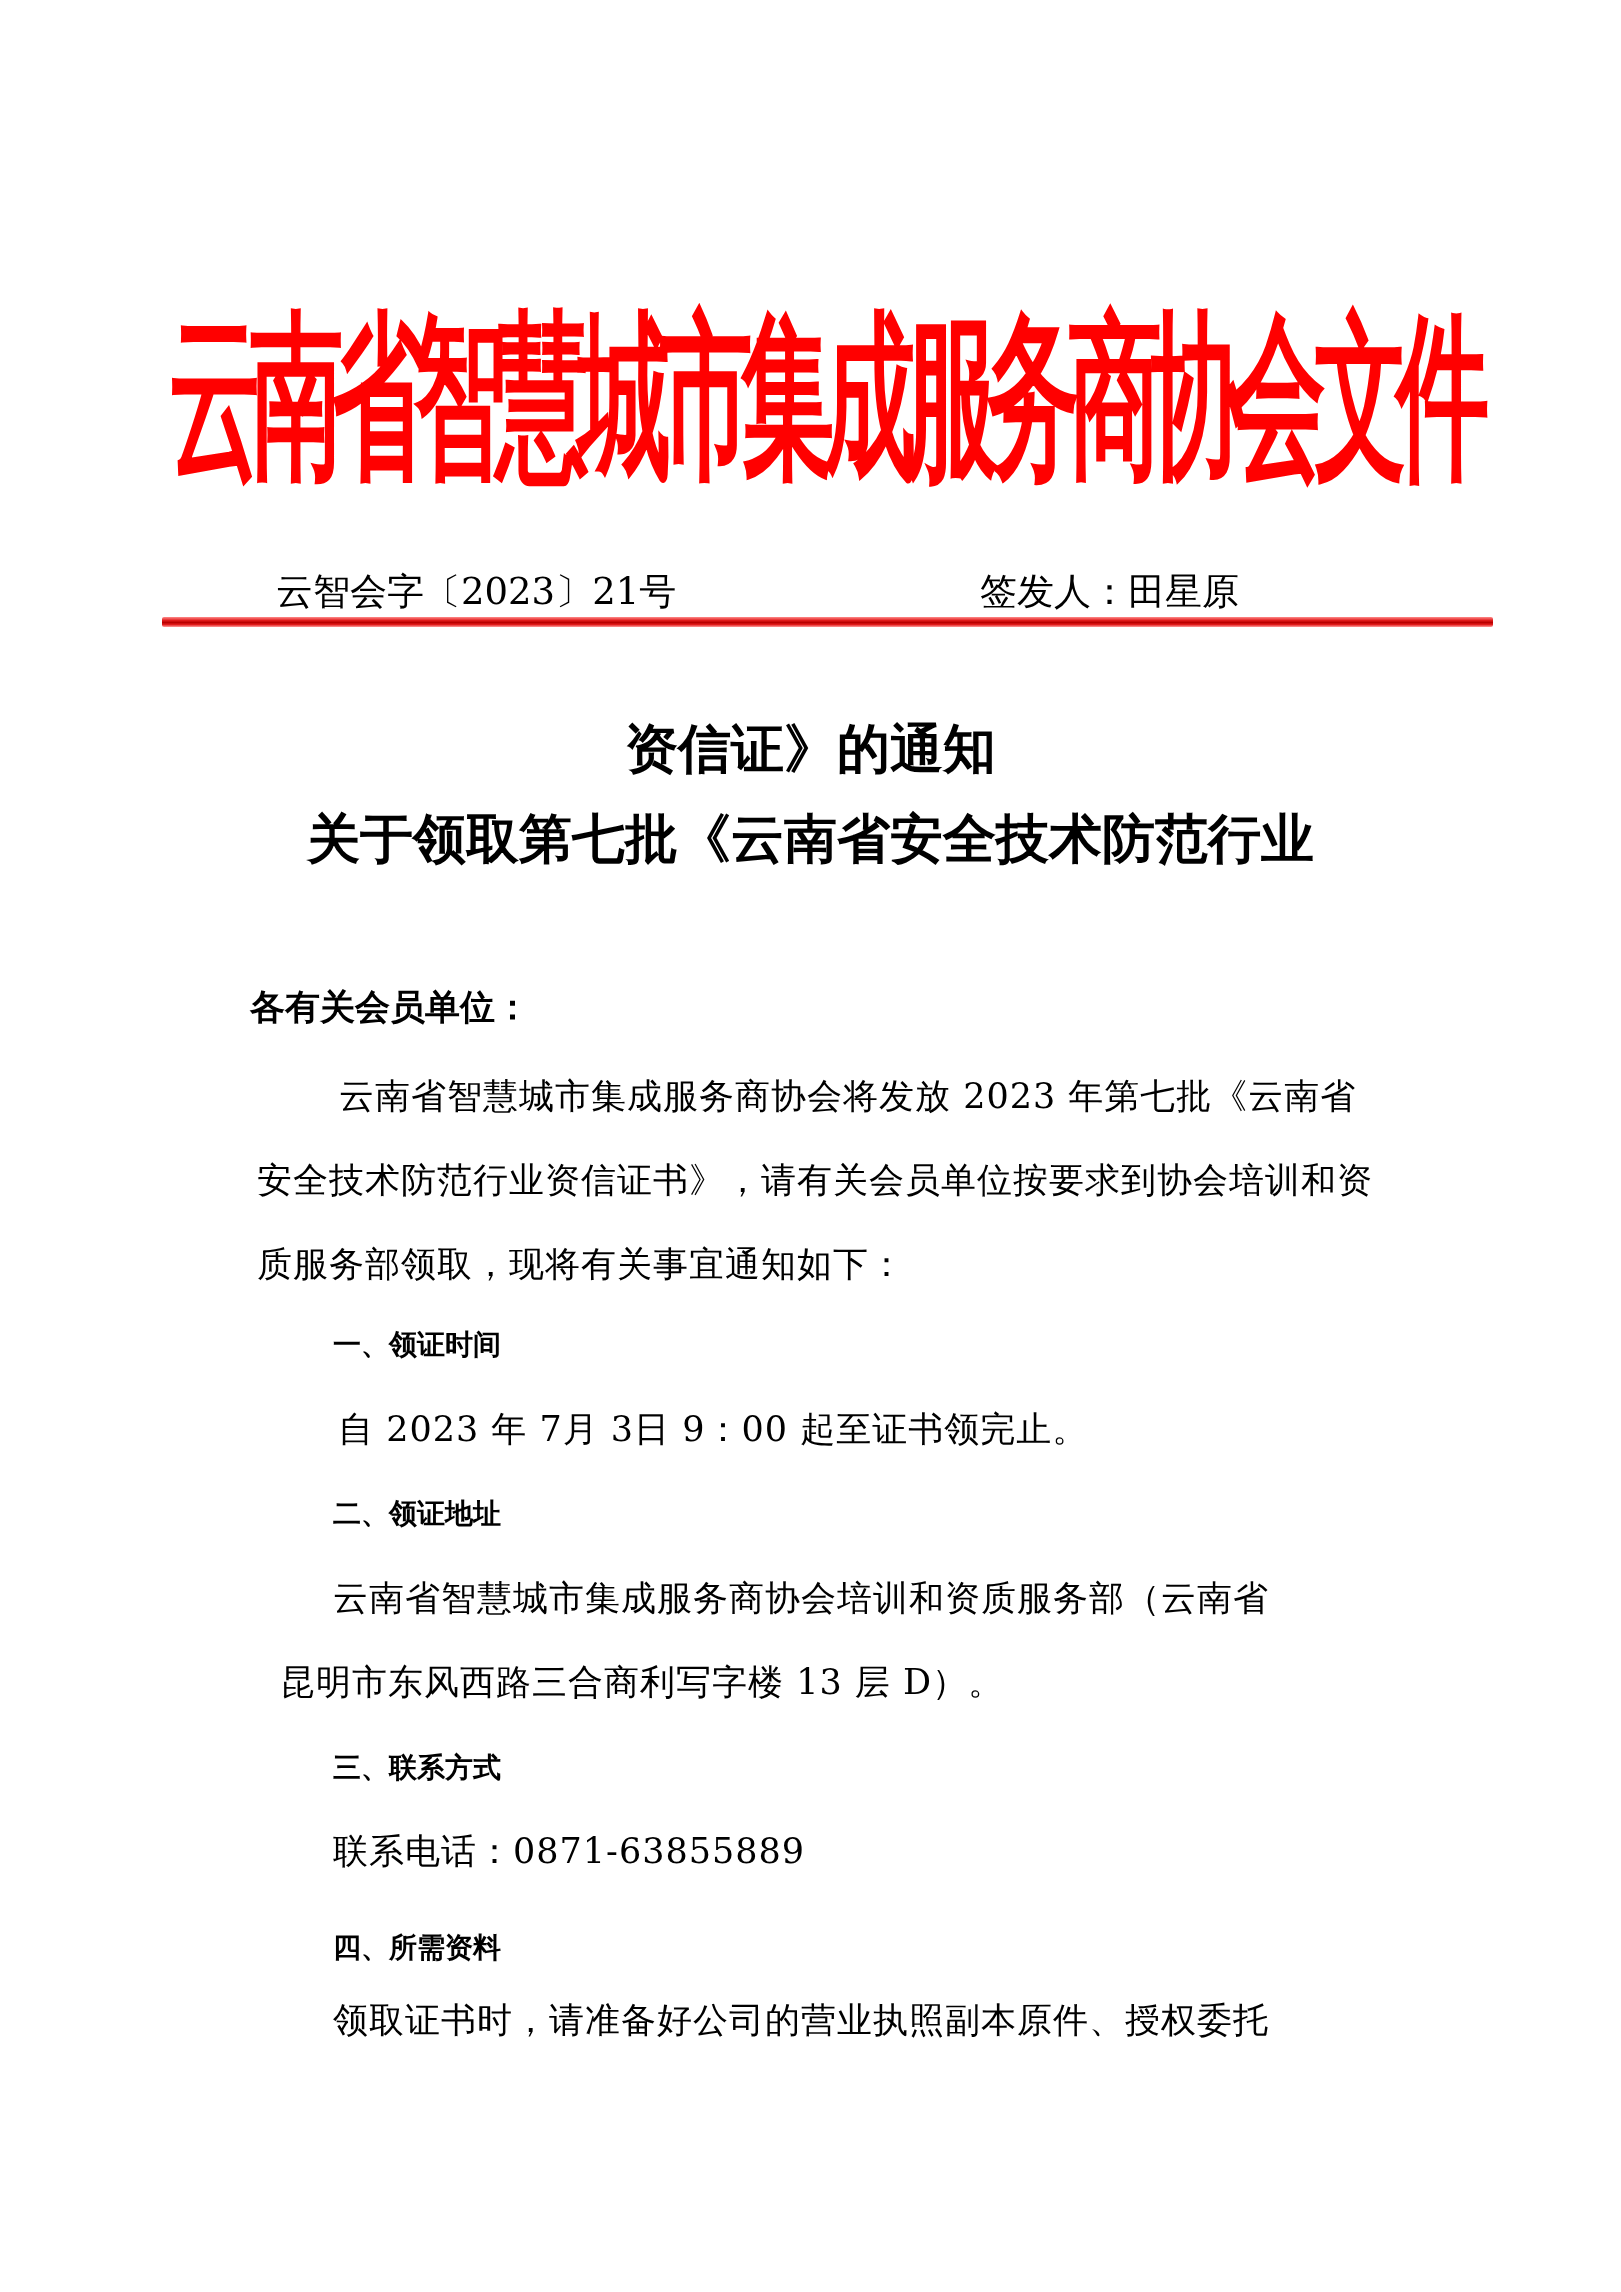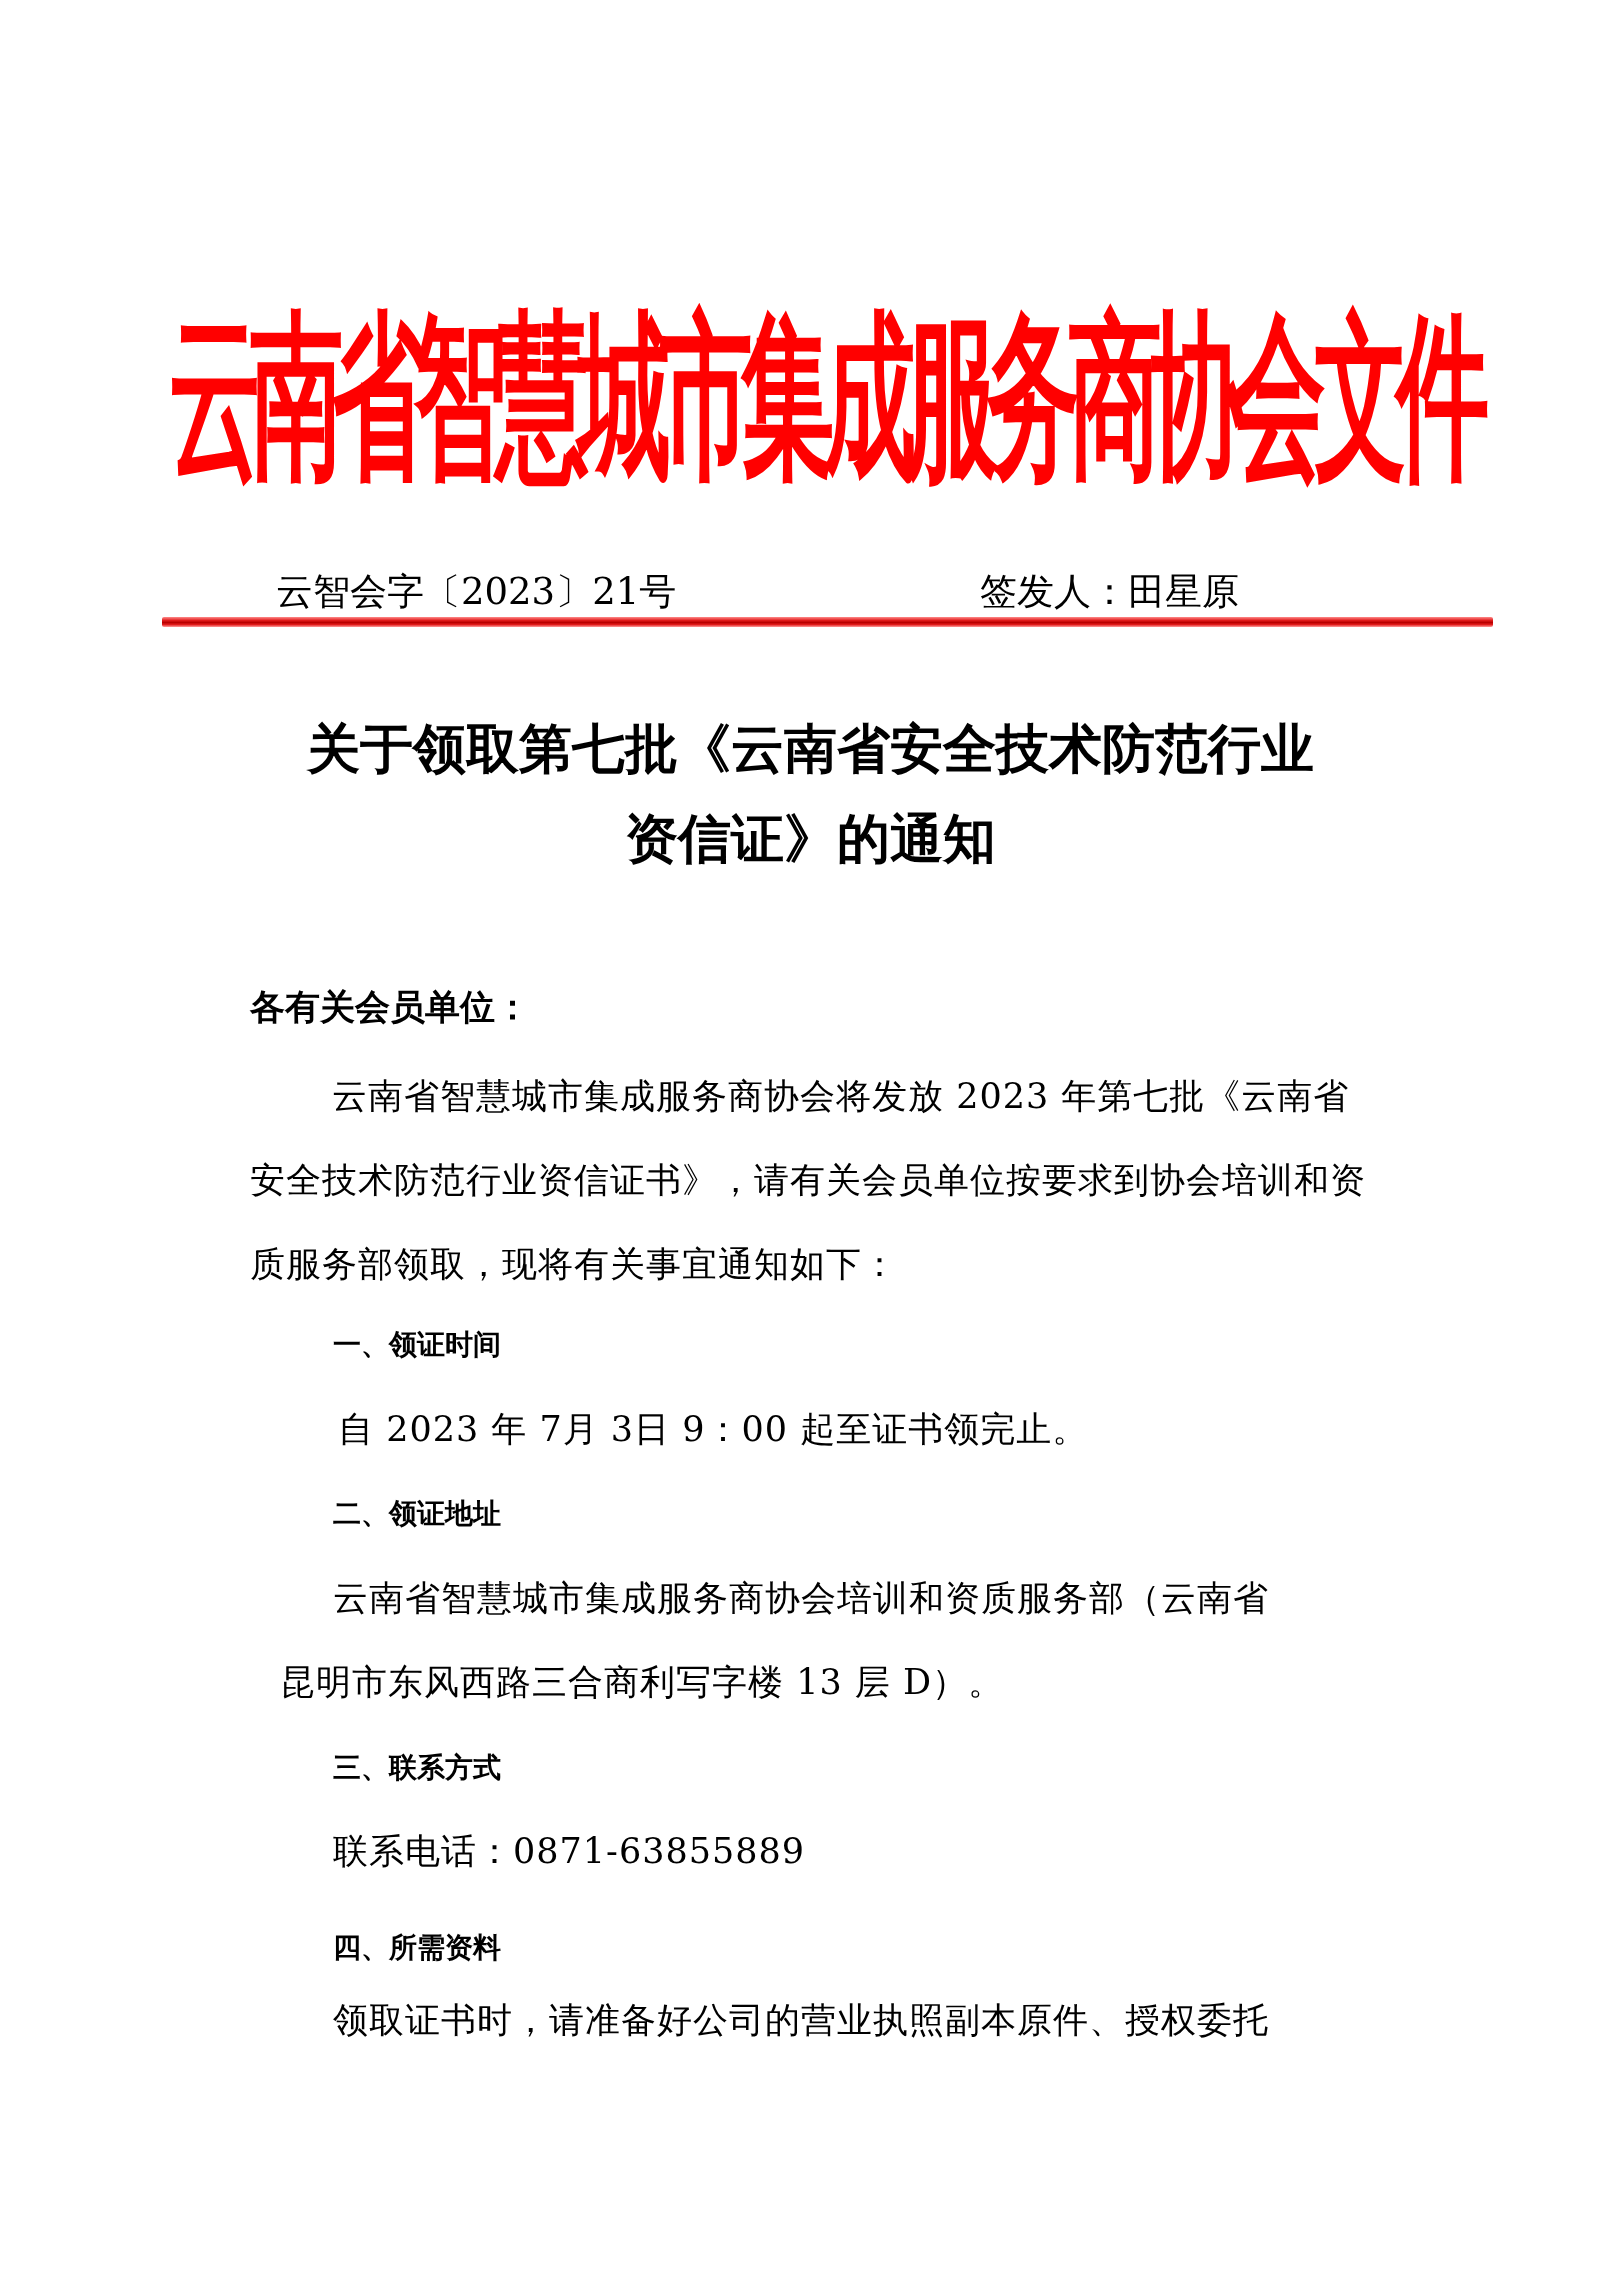--- a/index.html
+++ b/index.html
@@ -102,20 +102,21 @@
       position: absolute;
       left: 250px;
       width: 1132px;
       font-size: 35px;
       line-height: 84px;
       letter-spacing: 1px;
     }
     .para-intro {
       top: 1054px;
       text-indent: 82px;
+      margin-left: 7px;
     }
     .section-heading {
       position: absolute;
       left: 333px;
       font-family: "DejaVu Sans", "Liberation Sans", sans-serif;
       font-weight: bold;
       font-size: 28px;
       line-height: 49px;
       white-space: nowrap;
     }
@@ -137,22 +138,22 @@
   </div>
 
   <div class="doc-meta">
     <span class="doc-number">云智会字〔2023〕21号</span>
     <span class="signer">签发人：田星原</span>
   </div>
 
   <div class="red-rule"></div>
 
   <div class="title">
+    <span class="title-line">资信证》的通知</span>
     <span class="title-line">关于领取第七批《云南省安全技术防范行业</span>
-    <span class="title-line">资信证》的通知</span>
   </div>
 
   <div class="salutation">各有关会员单位：</div>
 
   <div class="body-text para-intro">云南省智慧城市集成服务商协会将发放 2023 年第七批《云南省安全技术防范行业资信证书》，请有关会员单位按要求到协会培训和资质服务部领取，现将有关事宜通知如下：</div>
 
   <div class="section-heading" style="top:1320px;">一、领证时间</div>
   <div class="line" style="left:338px; top:1405px;">自 2023 年 7月 3日 9：00 起至证书领完止。</div>
 
   <div class="section-heading" style="top:1489px;text-align:center;">二、领证地址</div>

